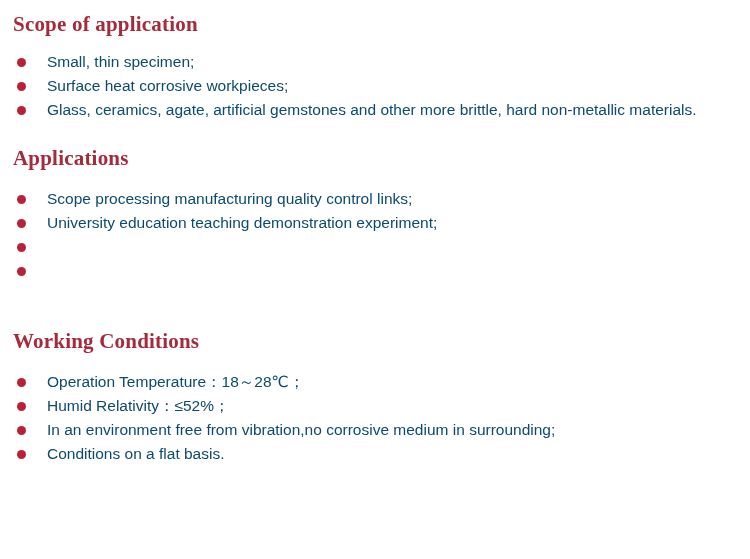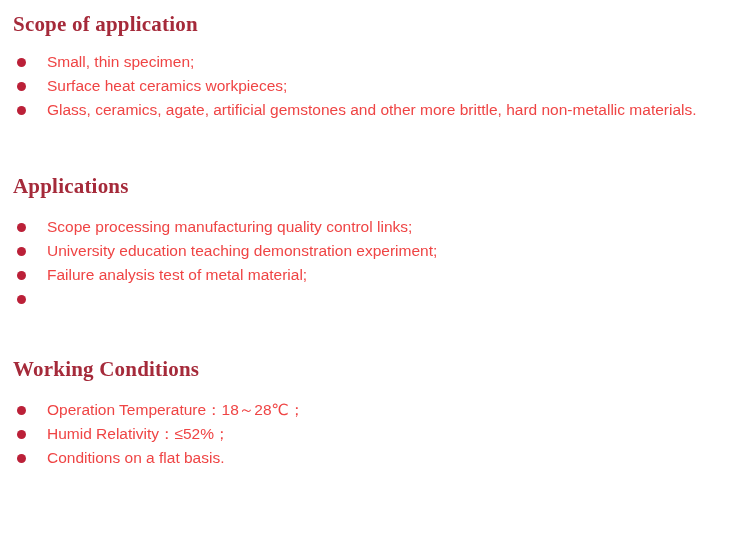--- a/index.html
+++ b/index.html
@@ -27,59 +27,59 @@
     font-size: 21px;
     line-height: 24px;
     letter-spacing: 0.2px;
     color: #a52a3a;
   }
   .section ul {
     list-style: none;
     margin: 14px 0 0 0;
     padding: 0;
   }
-  .section:nth-of-type(2) { margin-top: 52px; }
+  .section:nth-of-type(2) { margin-top: 24px; }
   .section:nth-of-type(3) { margin-top: 46px; }
   .section:nth-of-type(2) ul,
   .section:nth-of-type(3) ul { margin-top: 17px; }
   .section li {
     display: flex;
     align-items: center;
     min-height: 24px;
     padding-left: 4px;
   }
   .bullet {
     flex: 0 0 auto;
     width: 9px;
     height: 9px;
     border-radius: 50%;
     background: #bb2038;
     margin-right: 21px;
   }
   .item-text {
     font-size: 15.5px;
     line-height: 24px;
-    color: #ef4444;
+    color: #0c4a6e;
   }
 </style>
 </head>
 <body>
 
 <div class="doc">
 
   <section class="section">
     <h2>Scope of application</h2>
     <ul>
       <li>
         <span class="bullet"></span>
         <span class="item-text">Small, thin specimen;</span>
       </li>
       <li>
         <span class="bullet"></span>
-        <span class="item-text">Surface heat ceramics workpieces;</span>
+        <span class="item-text">Surface heat corrosive workpieces;</span>
       </li>
       <li>
         <span class="bullet"></span>
         <span class="item-text">Glass, ceramics, agate, artificial gemstones and other more brittle, hard non-metallic materials.</span>
       </li>
     </ul>
   </section>
 
   <section class="section">
     <h2>Applications</h2>
@@ -87,39 +87,42 @@
       <li>
         <span class="bullet"></span>
         <span class="item-text">Scope processing manufacturing quality control links;</span>
       </li>
       <li>
         <span class="bullet"></span>
         <span class="item-text">University education teaching demonstration experiment;</span>
       </li>
       <li>
         <span class="bullet"></span>
-        <span class="item-text">Failure analysis test of metal material;</span>
       </li>
       <li>
         <span class="bullet"></span>
       </li>
     </ul>
   </section>
 
   <section class="section">
     <h2>Working Conditions</h2>
     <ul>
       <li>
         <span class="bullet"></span>
         <span class="item-text">Operation Temperature：18～28℃；</span>
       </li>
       <li>
         <span class="bullet"></span>
         <span class="item-text">Humid Relativity：≤52%；</span>
       </li>
       <li>
         <span class="bullet"></span>
+        <span class="item-text">In an environment free from vibration,no corrosive medium in surrounding;</span>
+      </li>
+      <li>
+        <span class="bullet"></span>
         <span class="item-text">Conditions on a flat basis.</span>
       </li>
     </ul>
   </section>
 
 </div>
 
 </body></html>

